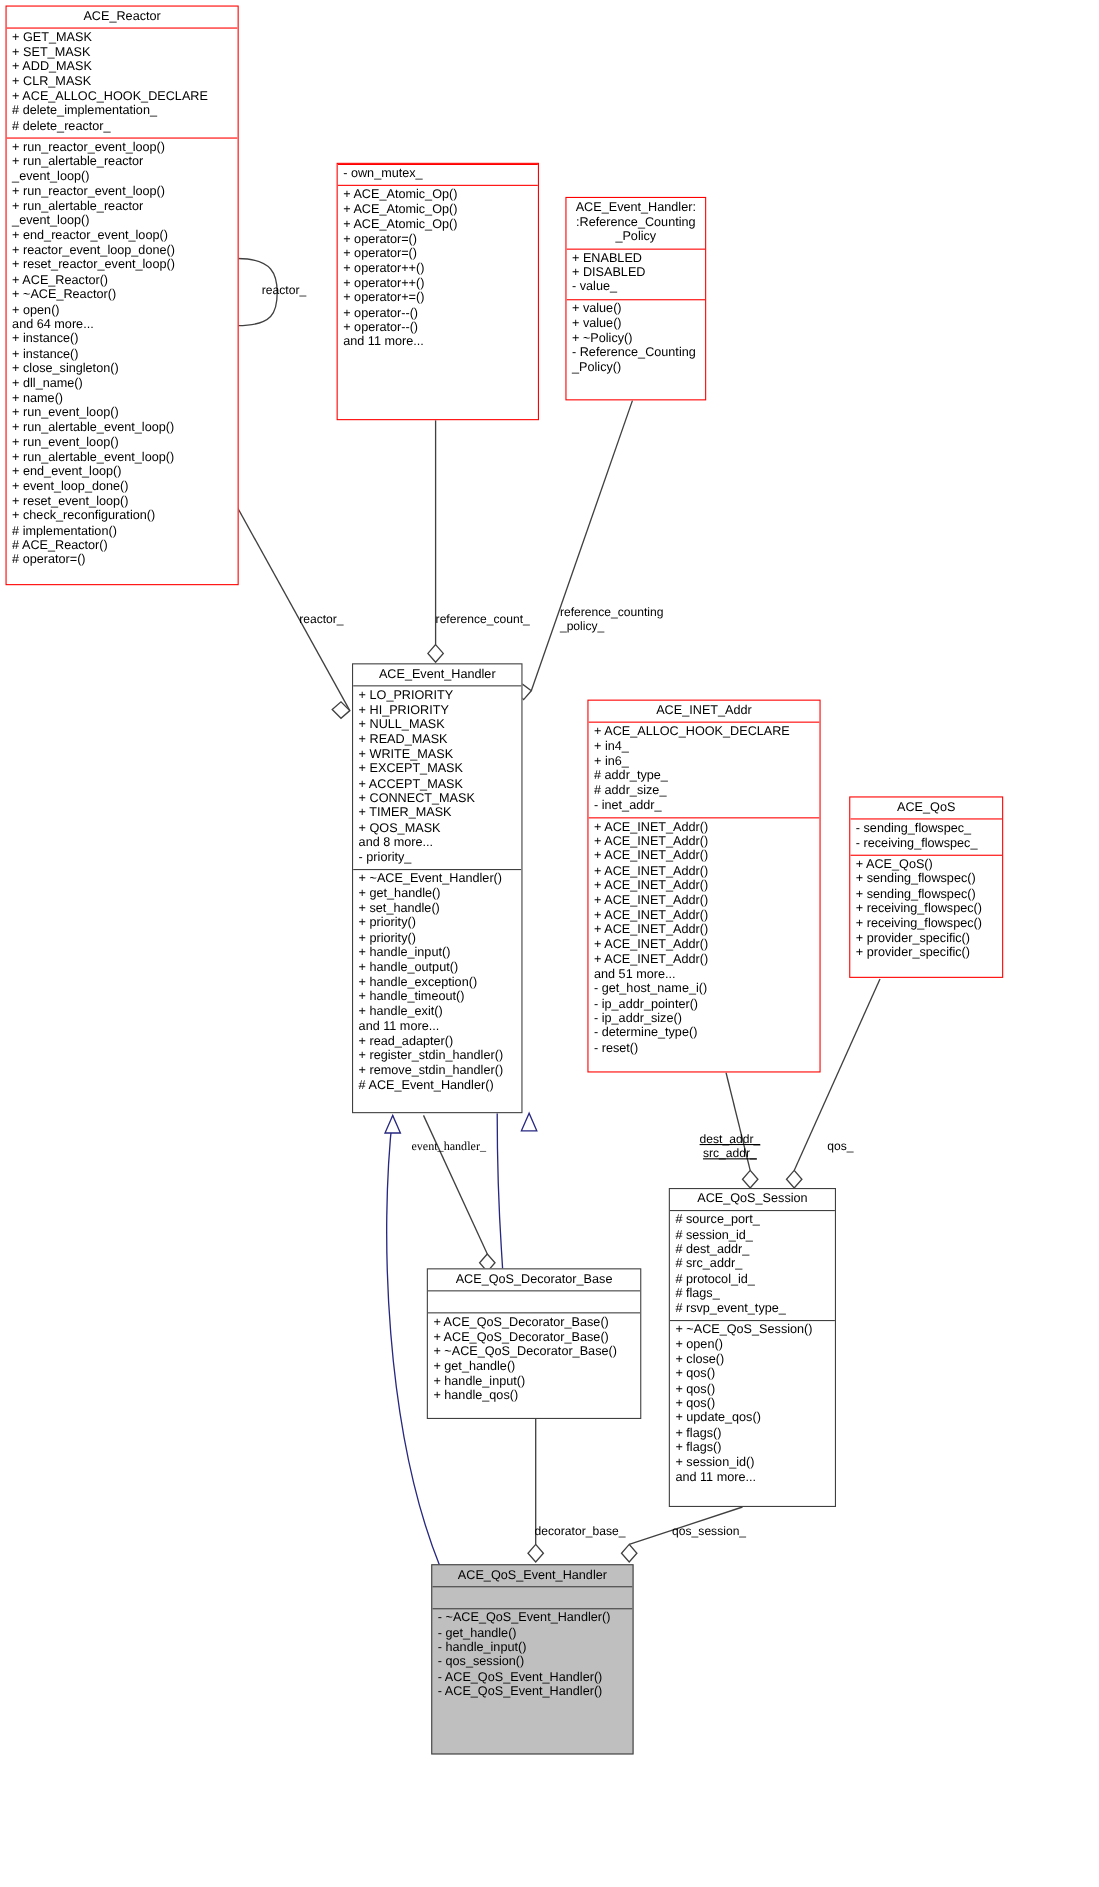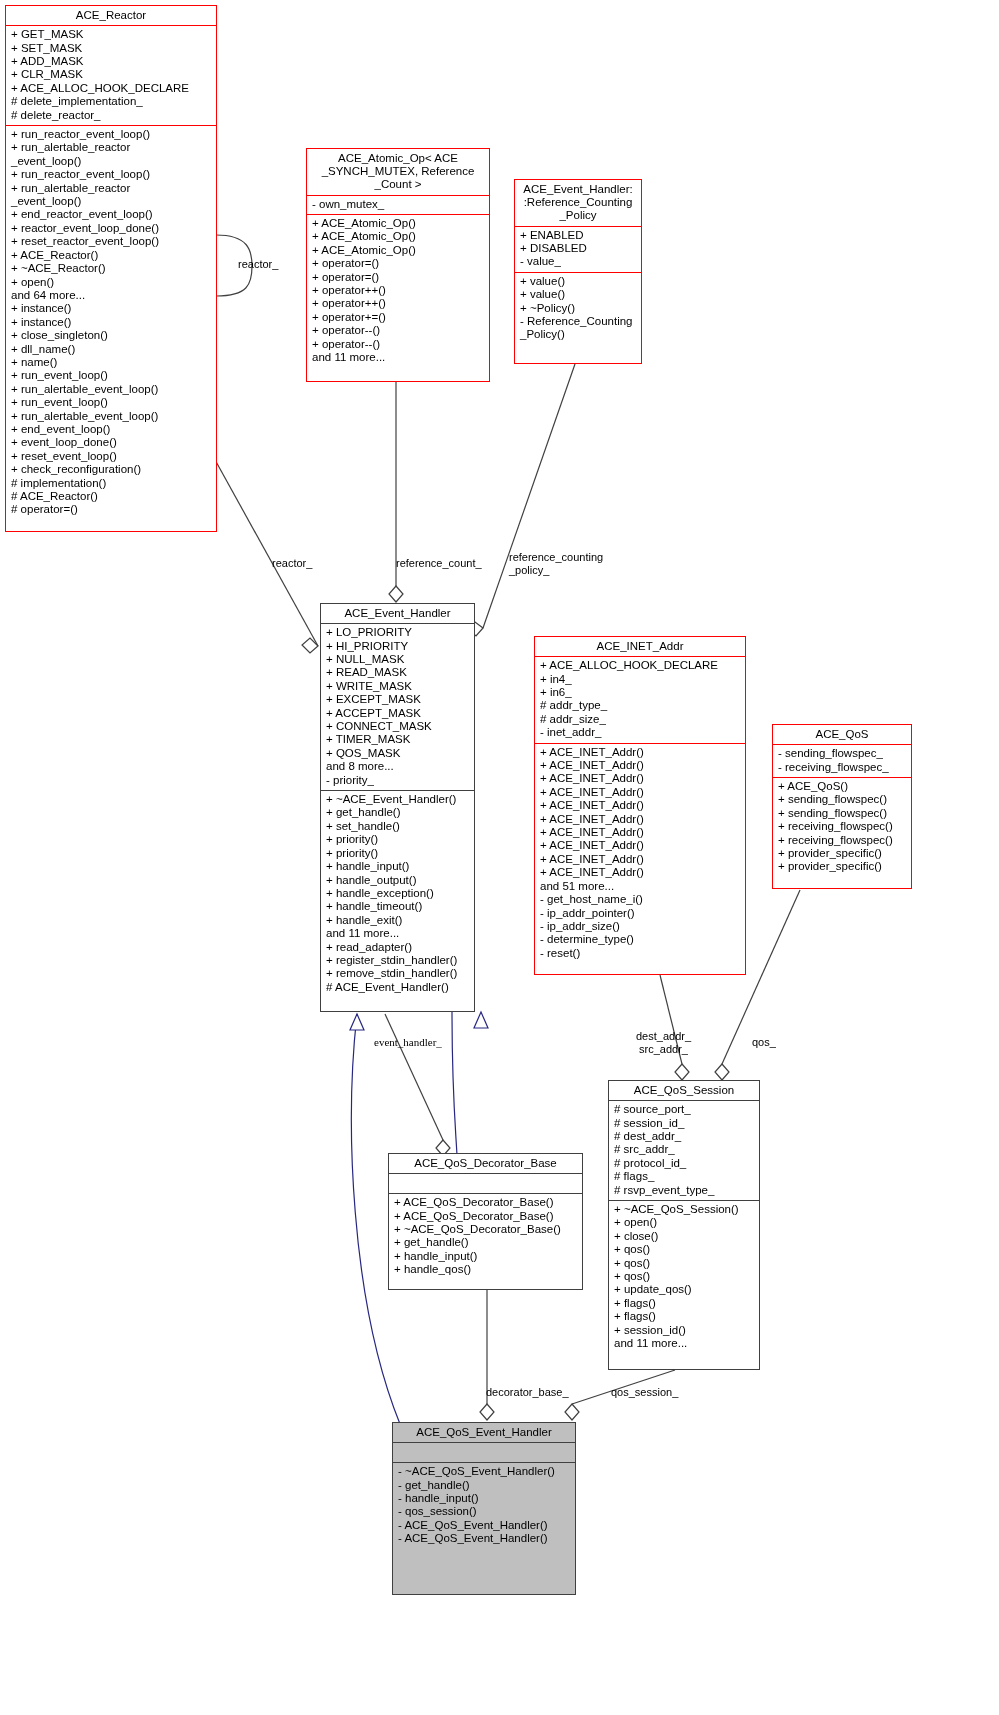--- a/index.html
+++ b/index.html
@@ -67,20 +67,21 @@
   .edge-label {
     position: absolute;
     font-size: 11px;
     color: #000000;
     line-height: 12.6px;
     white-space: pre-line;
     background: transparent;
   }
   .edge-label.center {
     text-align: center;
+    text-decoration: underline;
   }
 </style>
 </head>
 <body>
 
 <div id="canvas">
 
   <svg class="edges" viewBox="0 0 999 1715" xmlns="http://www.w3.org/2000/svg">
 
     <path d="M 216,235 C 248,235 252,250 252,266 C 252,284 248,296 216,296" fill="none" stroke="#404040" stroke-width="1.2"></path>
@@ -156,23 +157,20 @@
         <div>+ event_loop_done()</div>
         <div>+ reset_event_loop()</div>
         <div>+ check_reconfiguration()</div>
         <div># implementation()</div>
         <div># ACE_Reactor()</div>
         <div># operator=()</div>
       </div>
   </div>
 
   <div class="uml-box" style="left:306px; top:148px; width:184px; height:234px;">
-    <div class="uml-title">ACE_Atomic_Op&lt; ACE
-_SYNCH_MUTEX, Reference
-_Count &gt;</div>
     <div class="sep"></div>
     <div class="uml-section">
         <div>- own_mutex_</div>
       </div>
     <div class="sep"></div>
     <div class="uml-section">
         <div>+ ACE_Atomic_Op()</div>
         <div>+ ACE_Atomic_Op()</div>
         <div>+ ACE_Atomic_Op()</div>
         <div>+ operator=()</div>

